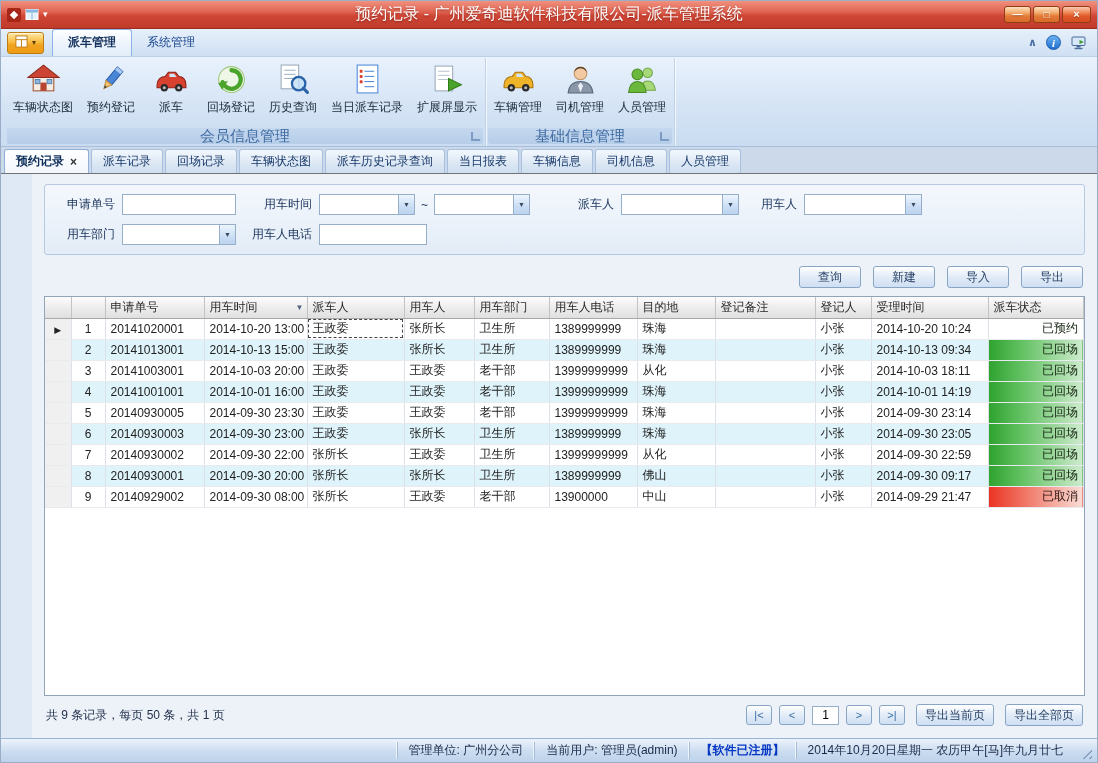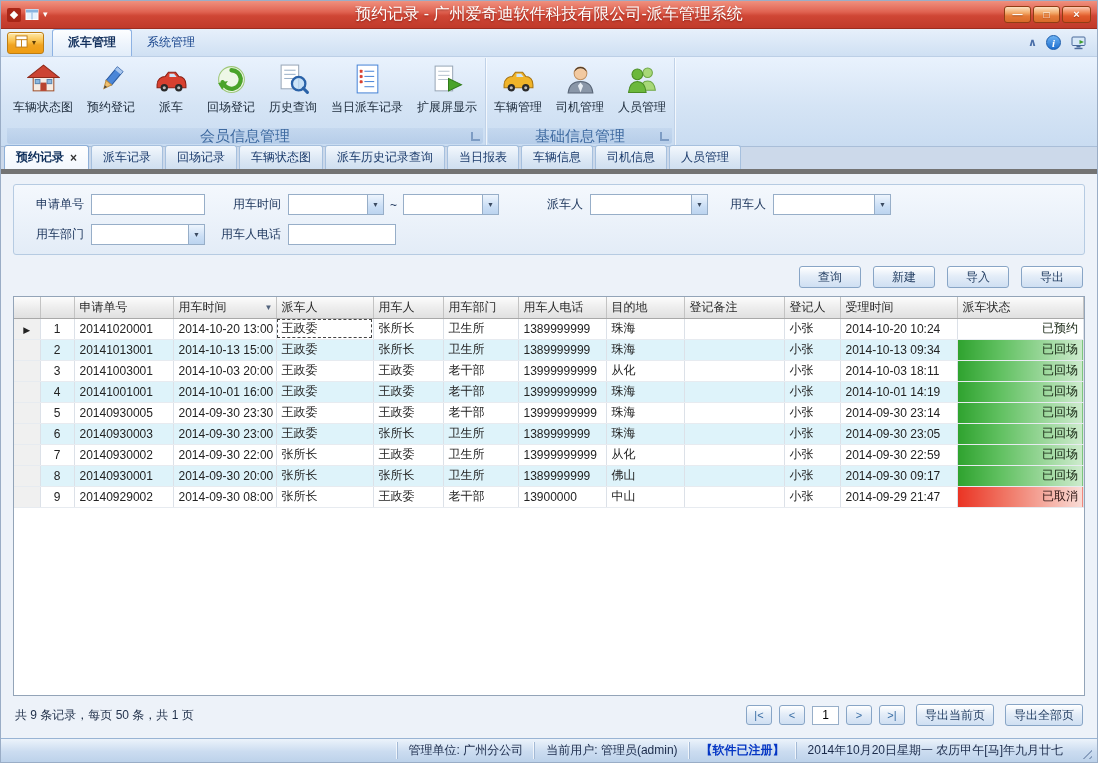--- a/index.html
+++ b/index.html
@@ -112,21 +112,21 @@
   .dialog-launcher {
     position:absolute; right:3px; bottom:3px;
     width:9px; height:9px;
     border-left:2px solid #7d9cc4; border-bottom:2px solid #7d9cc4;
   }
 
   
   .doc-tabstrip {
     height:27px; flex:0 0 27px;
     background:#ccd9ea;
-    border-bottom:5px solid #737373;
+    border-bottom:1px solid #737373;
     display:flex; align-items:flex-end; padding:3px 3px 0; gap:2px;
   }
   .doc-tab {
     height:24px; padding:0 11px;
     display:flex; align-items:center; gap:6px;
     background:linear-gradient(#f3f8fd, #dbe7f4 60%, #cfdff0);
     border:1px solid #a6c0de; border-bottom:none;
     border-radius:3px 3px 0 0;
     font-size:12px; color:#1a3a6b; white-space:nowrap;
   }
@@ -134,21 +134,21 @@
     background:linear-gradient(#ffffff, #f2f7fd);
     border-color:#8fb0d8; color:#10305c; font-weight:bold;
   }
   .tab-close { color:#333; font-weight:bold; font-size:12px; line-height:1; }
 
   
   .content {
     flex:1 1 auto; min-height:0;
     background:#edf2f9;
     padding:10px 12px 6px;
-    display:flex; flex-direction:column;
+    display:flex; flex-direction:column;margin-left:31px;
   }
 
   .filter-panel {
     border:1px solid #b6cbe2;
     background:linear-gradient(#f4f8fd, #e3ecf7);
     border-radius:3px;
     padding:9px 10px;
     display:flex; flex-direction:column; gap:9px;
     flex:0 0 auto;
   }

